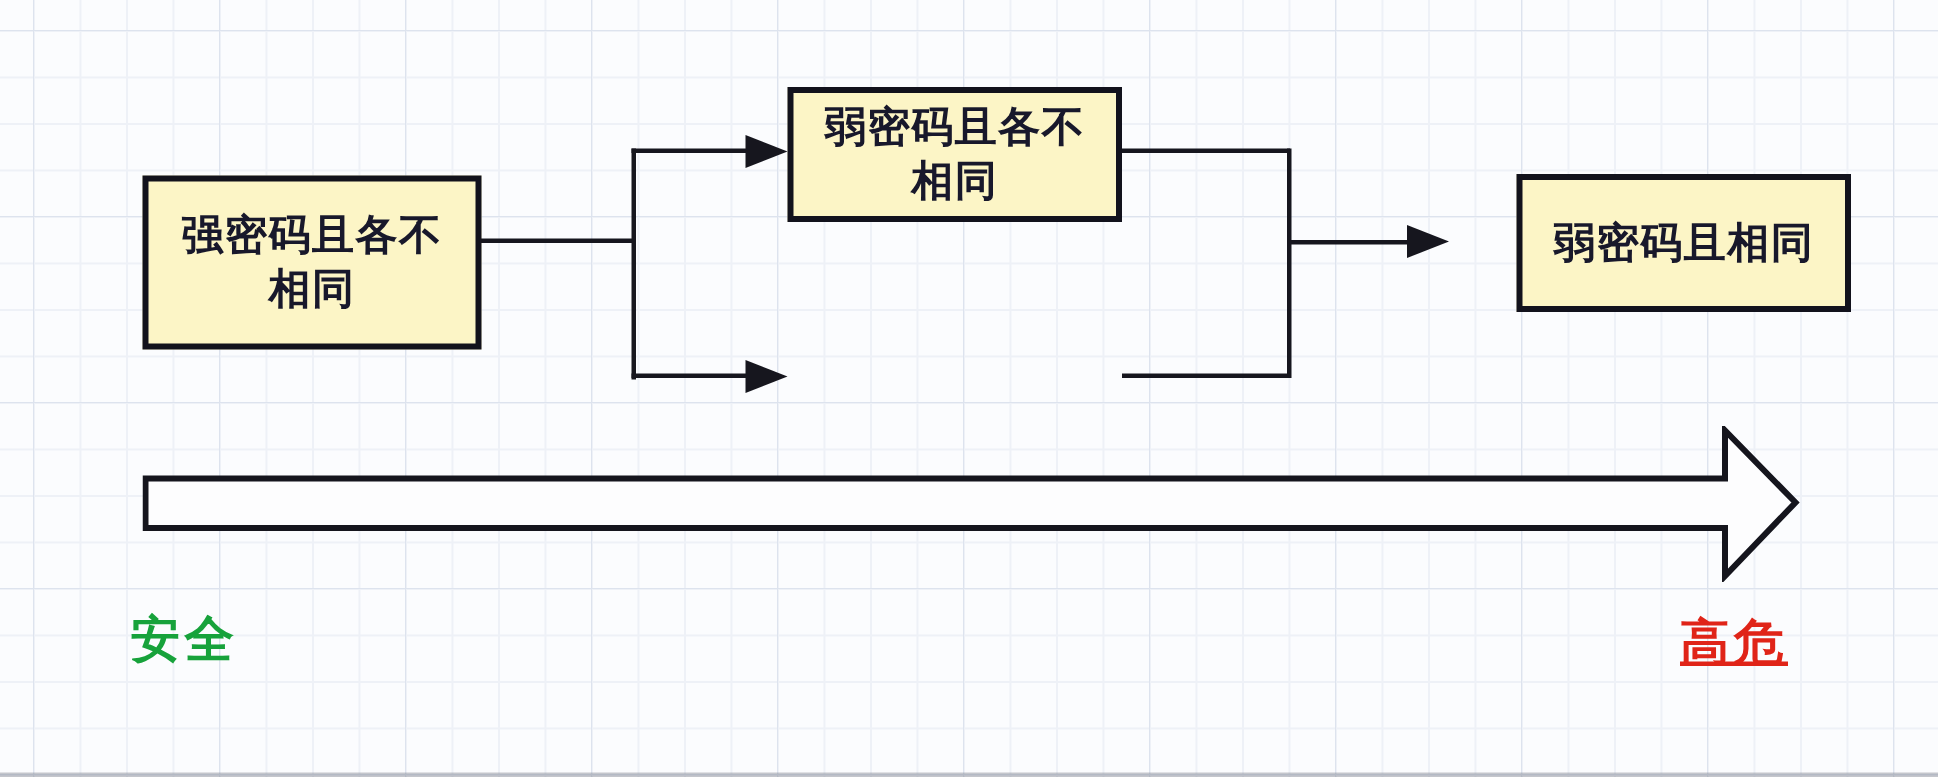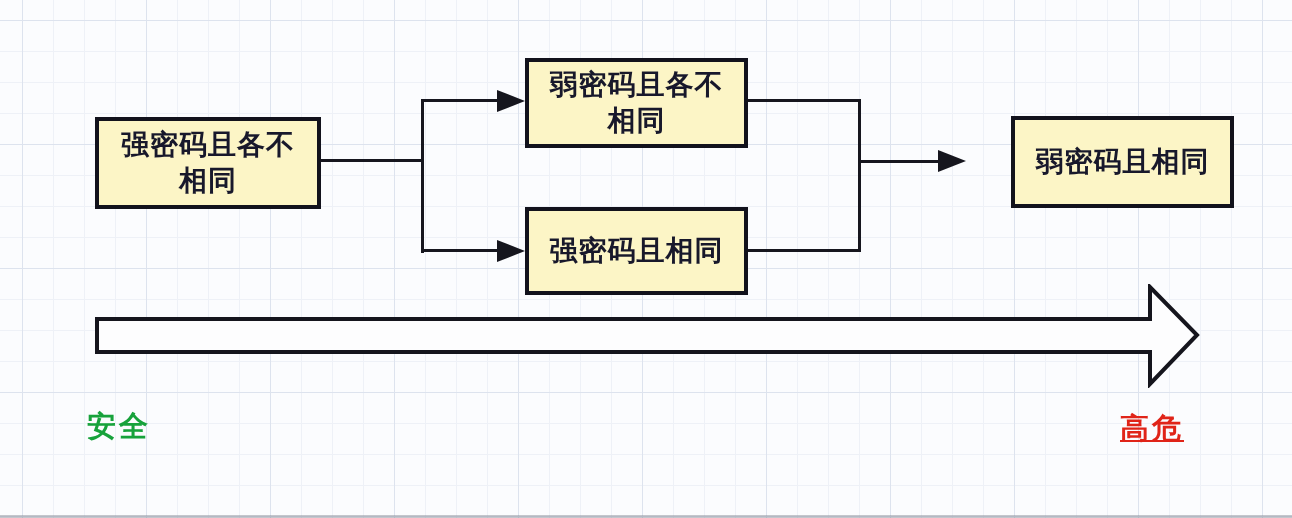--- a/index.html
+++ b/index.html
@@ -31,21 +31,21 @@
     align-items: center;
     justify-content: center;
     text-align: center;
     color: #18182b;
     font-size: 28px;
     font-weight: 700;
     line-height: 36px;
     letter-spacing: 1px;
     white-space: pre-line;
   }
-  #node-strong-unique { left: 95px;  top: 117px; width: 226px; height: 92px; }
+  #node-strong-unique { left: 95px;  top: 117px; width: 226px; height: 116px; }
   #node-weak-unique   { left: 525px; top: 58px;  width: 223px; height: 90px; }
   #node-strong-same   { left: 525px; top: 207px; width: 223px; height: 88px; }
   #node-weak-same     { left: 967px; top: 116px; width: 223px; height: 92px; margin-left: 44px; }
 
   .seg {
     position: absolute;
     background: #16161e;
   }
   .seg-h { height: 3px; }
   .seg-v { width: 3px; }
@@ -73,21 +73,21 @@
 
   #risk-axis-arrow {
     position: absolute;
     left: 95px;
     top: 284px;
     width: 1105px;
     height: 104px;
   }
   .axis-label {
     position: absolute;
-    font-size: 29px;
+    font-size: 33px;
     font-weight: 700;
     letter-spacing: 3px;
     line-height: 32px;
   }
   #safe-label {
     left: 87px;
     top: 410px;
     color: #17a23b;
   }
   #danger-label {
@@ -111,23 +111,20 @@
 <div id="canvas">
 
   <div id="node-strong-unique" class="node">
     <span class="node-label">强密码且各不
 相同</span>
   </div>
   <div id="node-weak-unique" class="node">
     <span class="node-label">弱密码且各不
 相同</span>
   </div>
-  <div id="node-strong-same" class="node">
-    <span class="node-label">强密码且相同</span>
-  </div>
   <div id="node-weak-same" class="node">
     <span class="node-label">弱密码且相同</span>
   </div>
 
   <div id="seg-out-1" class="seg seg-h"></div>
   <div id="seg-split-v" class="seg seg-v"></div>
   <div id="seg-arm-top" class="seg seg-h"></div>
   <div id="seg-arm-bottom" class="seg seg-h"></div>
   <div id="head-top" class="arrowhead"></div>
   <div id="head-bottom" class="arrowhead"></div>

